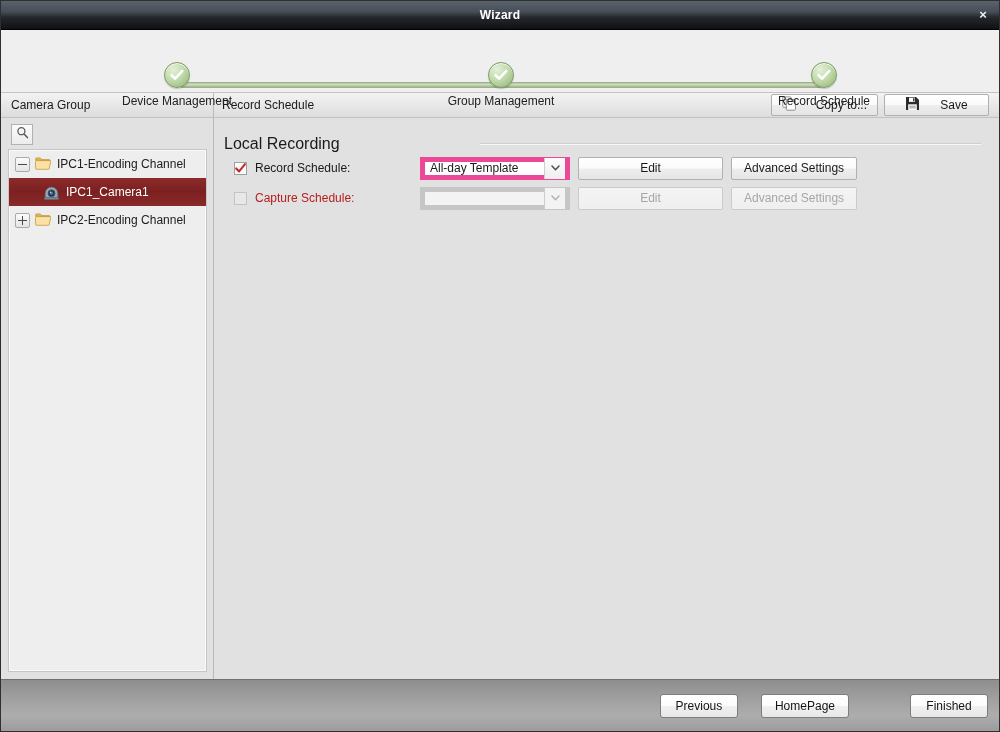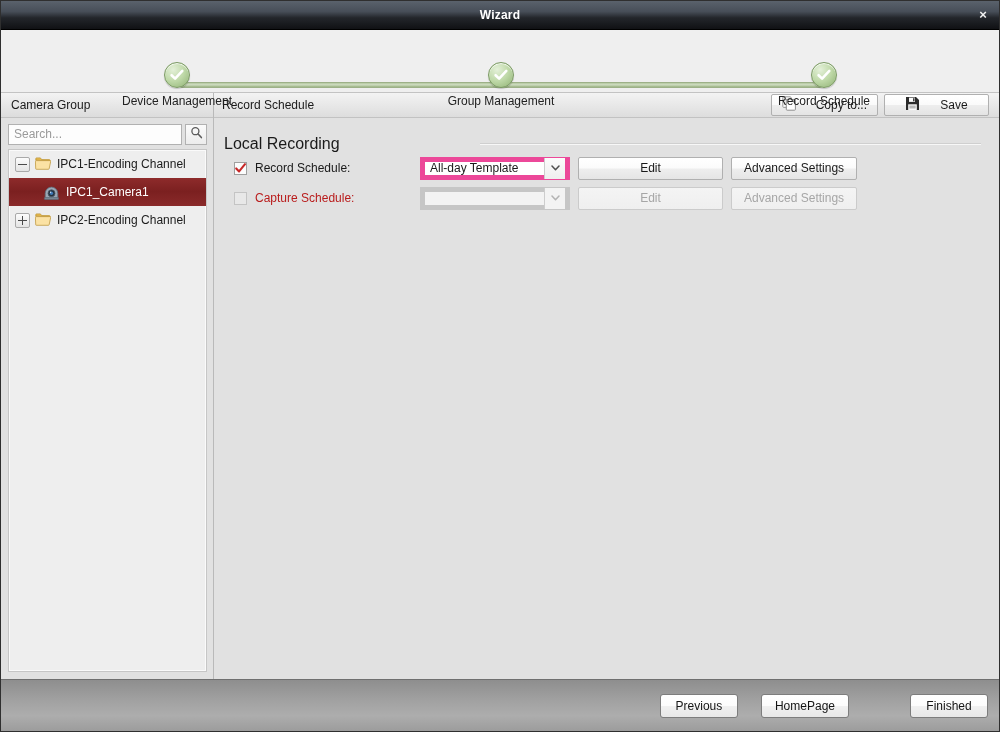--- a/index.html
+++ b/index.html
@@ -425,21 +425,20 @@
       <div class="step-label">Record Schedule</div>
     </div>
   </div>
 
   <div id="body-area">
 
     <div id="sidebar">
       <div id="sidebar-header">Camera Group</div>
 
       <div id="search-row">
-        <input id="search-input" type="text" placeholder="Search..." style="">
         <div id="search-btn">
           <span>
             <svg width="13" height="13" viewBox="0 0 13 13" aria-hidden="true">
               <circle cx="5.4" cy="5.2" r="3.5" fill="none" stroke="#5b5b5b" stroke-width="1.3"></circle>
               <line x1="8.1" y1="8.0" x2="11.4" y2="11.6" stroke="#5b5b5b" stroke-width="1.5" stroke-linecap="round"></line>
             </svg>
           </span>
         </div>
       </div>
 

